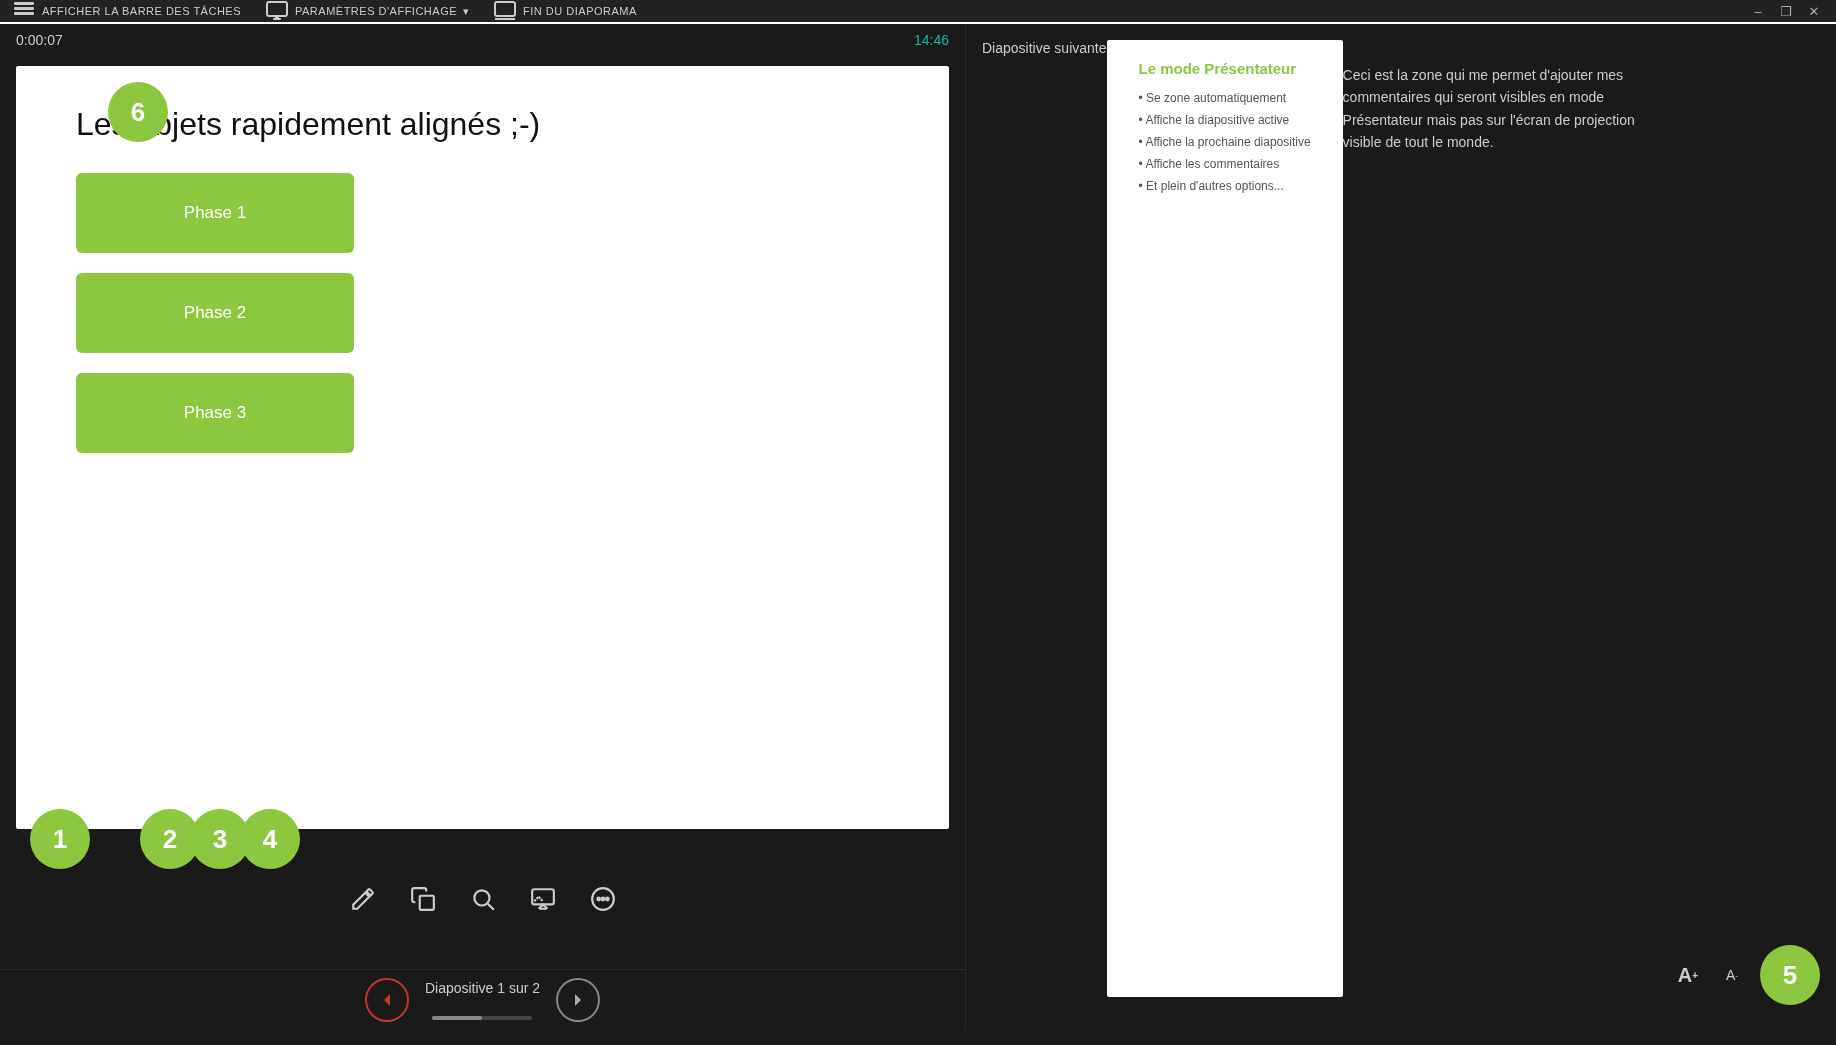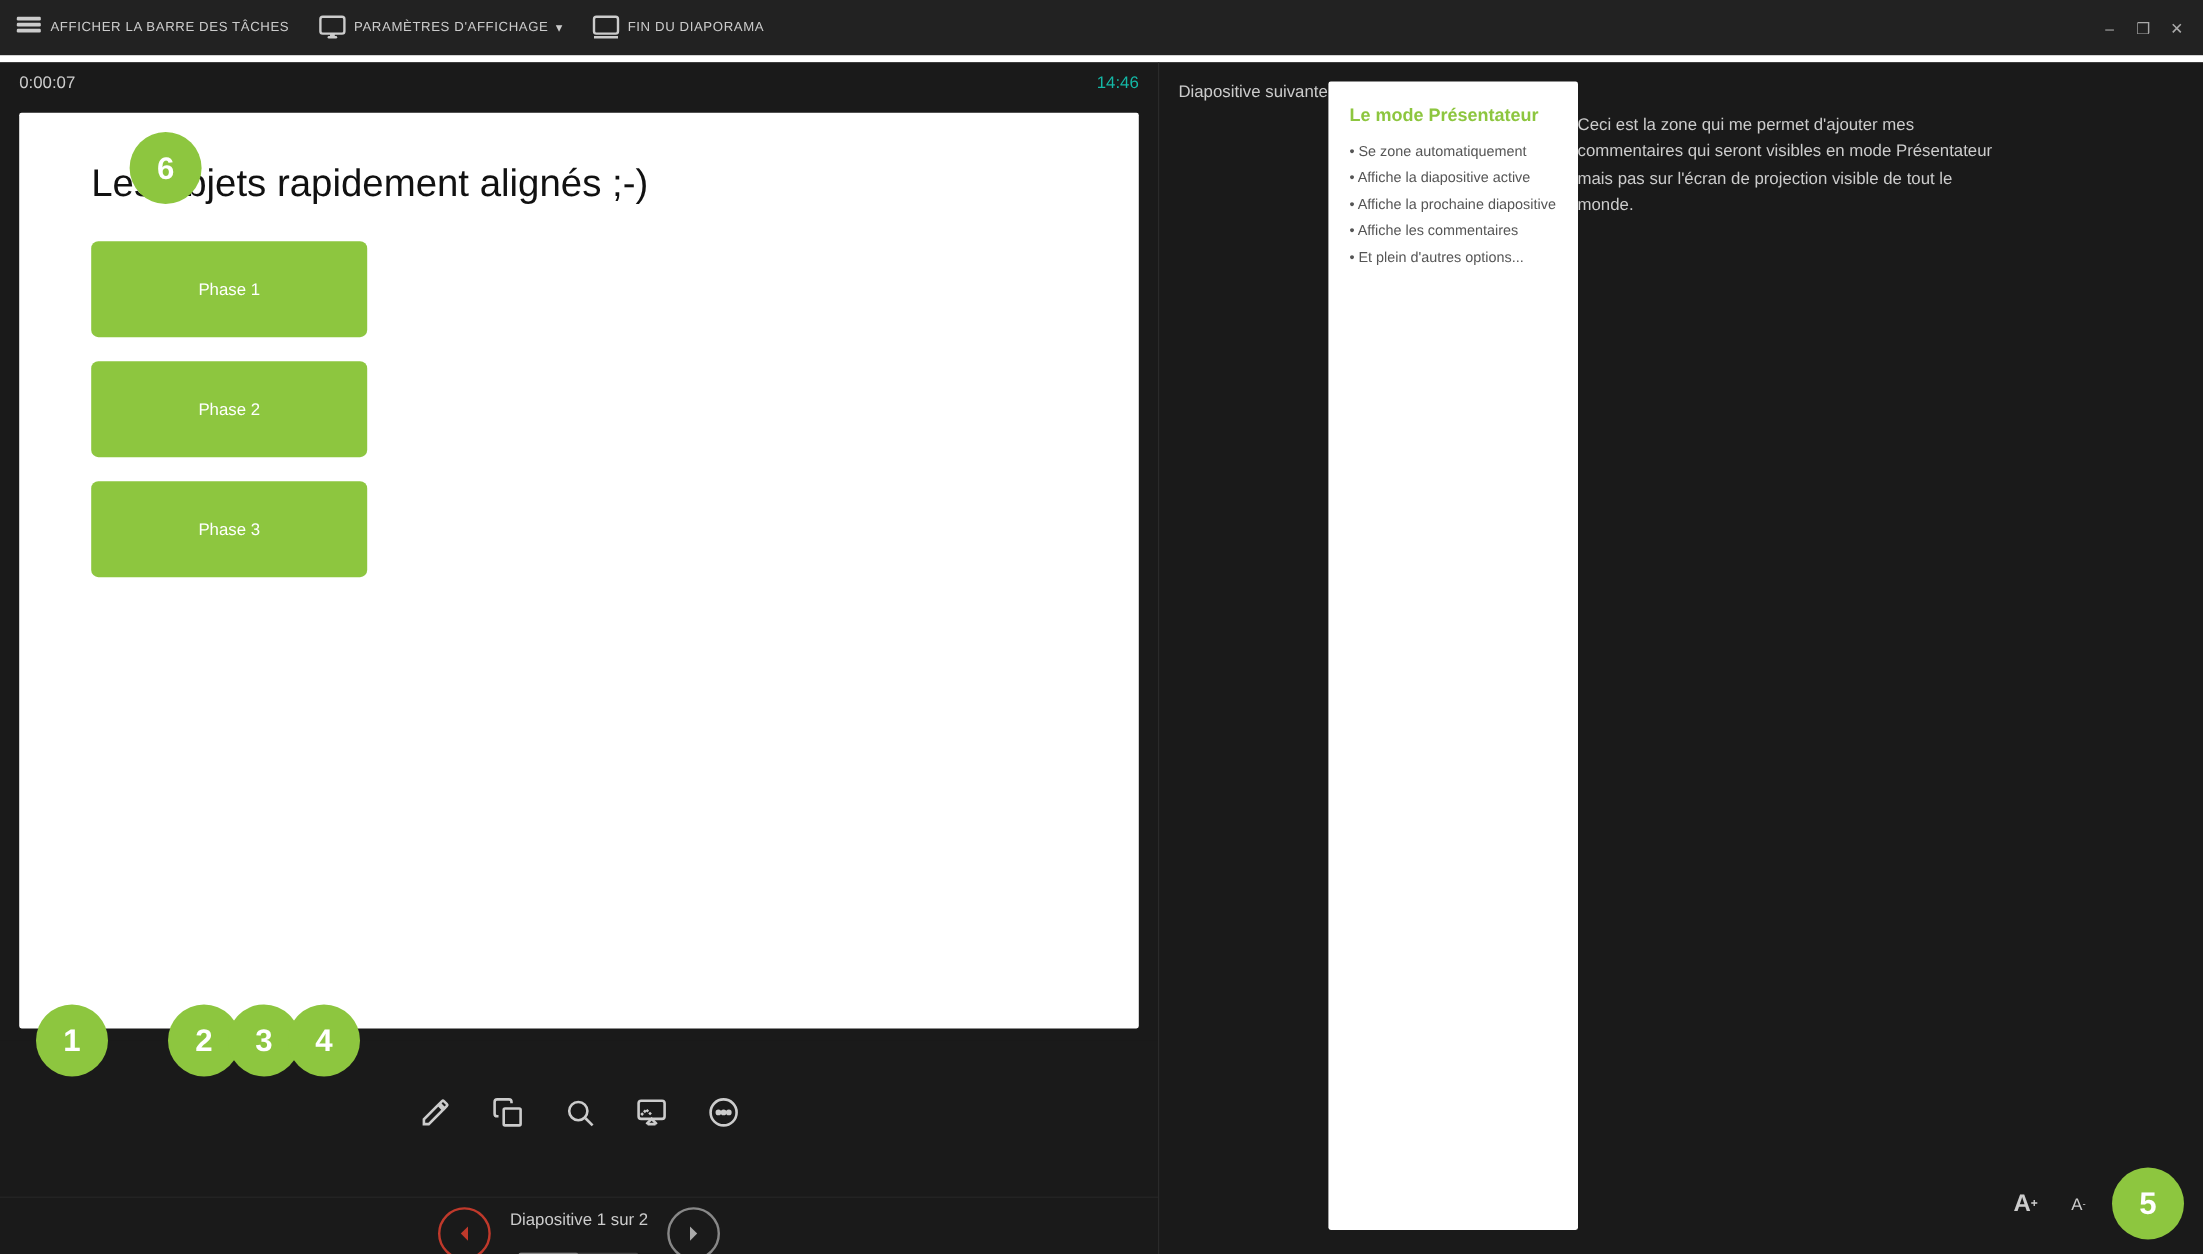--- a/index.html
+++ b/index.html
@@ -8,27 +8,27 @@
       height: 1045px;
       background: #1a1a1a;
       font-family: 'Segoe UI', Arial, sans-serif;
       color: #e0e0e0;
       overflow: hidden;
       position: relative;
     }
 
     
     .top-bar {
-      height: 52px;
+      height: 24px;
       background: #222;
       display: flex;
       align-items: center;
       padding: 0 12px;
       gap: 24px;
-      border-bottom: 6px solid #ffffff;
+      border-bottom: 2px solid #ffffff;
     }
     .top-bar-item {
       display: flex;
       align-items: center;
       gap: 6px;
       font-size: 11px;
       color: #ccc;
       text-transform: uppercase;
       letter-spacing: 0.5px;
       cursor: pointer;
@@ -104,26 +104,26 @@
     .slide-title {
       font-size: 32px;
       font-weight: 300;
       color: #111;
       margin-bottom: 10px;
     }
 
     .phase-box {
       background: #8dc63f;
       border-radius: 6px;
-      width: 230px;
+      width: 278px;
       height: 80px;
       display: flex;
       align-items: center;
       justify-content: center;
-      font-size: 14px;
+      font-size: 17px;
       color: #fff;
       font-weight: 400;
     }
 
     
     .bottom-toolbar {
       height: 130px;
       background: #1a1a1a;
       display: flex;
       flex-direction: column;
@@ -230,21 +230,21 @@
 
     .next-slide-label {
       font-size: 14px;
       color: #ccc;
       margin-bottom: 10px;
     }
 
     .next-slide-preview {
       background: #fff;
       border-radius: 2px;
-      padding: 20px 18px;
+      padding: 20px 32px;
       margin-bottom: 16px;
       color: #222;
       min-height: 220px;
     }
 
     .preview-title {
       font-size: 15px;
       font-weight: 600;
       color: #8dc63f;
       margin-bottom: 12px;

